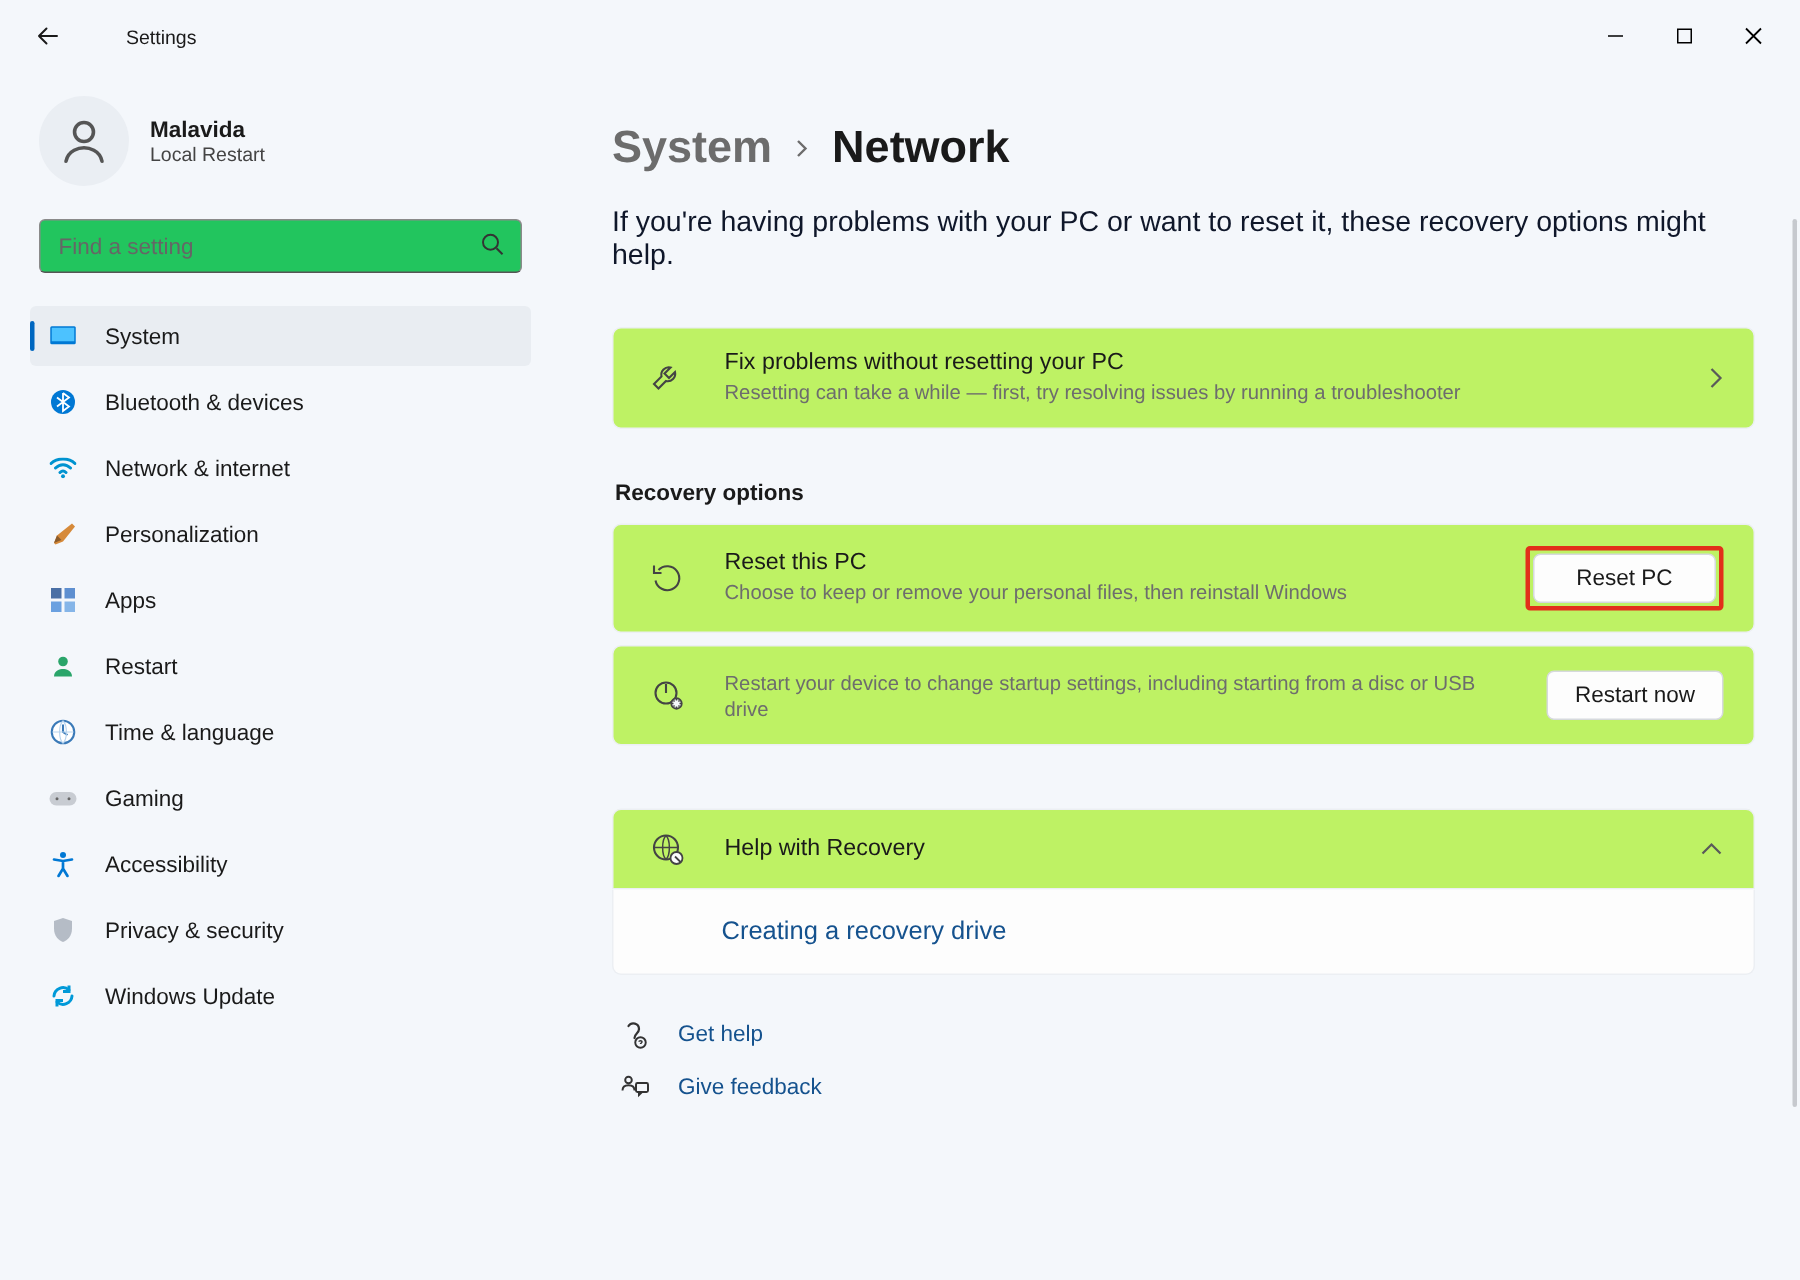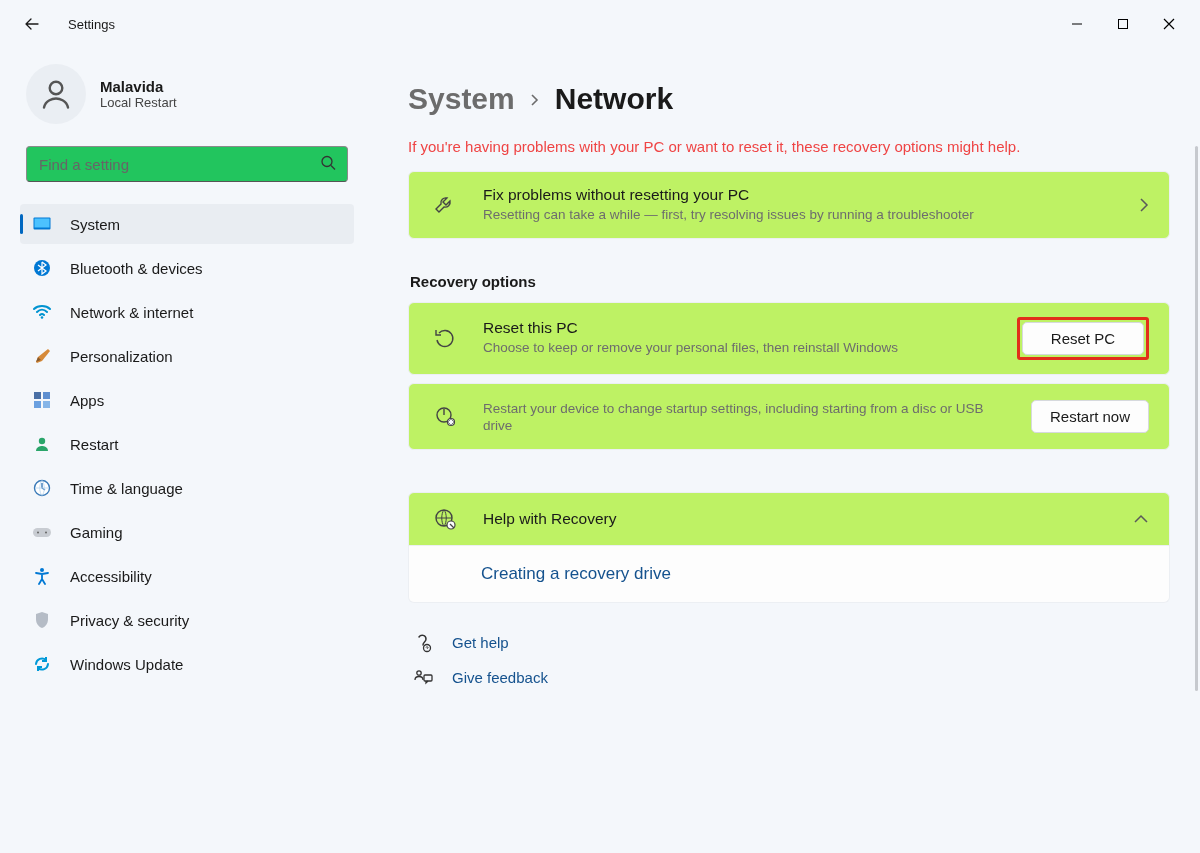--- a/index.html
+++ b/index.html
@@ -15,21 +15,21 @@
   }
 
   
   .titlebar {
     height: 48px;
     display: flex;
     align-items: center;
     padding: 0 8px 0 24px;
     justify-content: space-between;
   }
-  .titlebar-left { display: flex; align-items: center; gap: 28px; }
+  .titlebar-left { display: flex; align-items: center; gap: 44px; }
   .titlebar .back { width:16px; height:16px; display:flex; align-items:center; justify-content:center; cursor:pointer; }
   .titlebar .title { font-size: 13px; color:#1a1a1a; }
   .win-controls { display: flex; }
   .win-controls .ctl { width:46px; height:40px; display:flex; align-items:center; justify-content:center; cursor:pointer; }
   .win-controls svg { stroke:#000; }
 
   
   .layout { display:flex; }
 
   
@@ -61,21 +61,21 @@
     width:3px; background:#0067c0; border-radius:2px;
   }
   .nav .icon { width:20px; height:20px; display:flex; align-items:center; justify-content:center; }
 
   
   .main { flex:1; padding: 34px 30px 0 38px; position:relative; }
   .crumbs { display:flex; align-items:baseline; gap:14px; margin-bottom:22px; }
   .crumbs .c1 { font-size:30px; color:#6c6c6c; font-weight:600; }
   .crumbs .sep { font-size:18px; color:#6c6c6c; position:relative; top:-3px;}
   .crumbs .c2 { font-size:30px; color:#1a1a1a; font-weight:600; }
-  .lead { font-size:15px; color:#ef4444; margin-bottom:16px; }
+  .lead { font-size:19px; color:#0f172a; margin-bottom:36px; }
 
   .card {
     background:#bef264; border:1px solid #eceff3; border-radius:6px;
     display:flex; align-items:center; padding:14px 20px 14px 22px;
     margin-bottom:4px;
   }
   .card .cicon { width:28px; margin-right:24px; display:flex; align-items:center; justify-content:center; color:#444;}
   .card .cbody { flex:1; }
   .card .ctitle { font-size:15.5px; color:#1a1a1a; }
   .card .cdesc { font-size:13.5px; color:#6d6d6d; margin-top:2px; line-height:1.3; }

